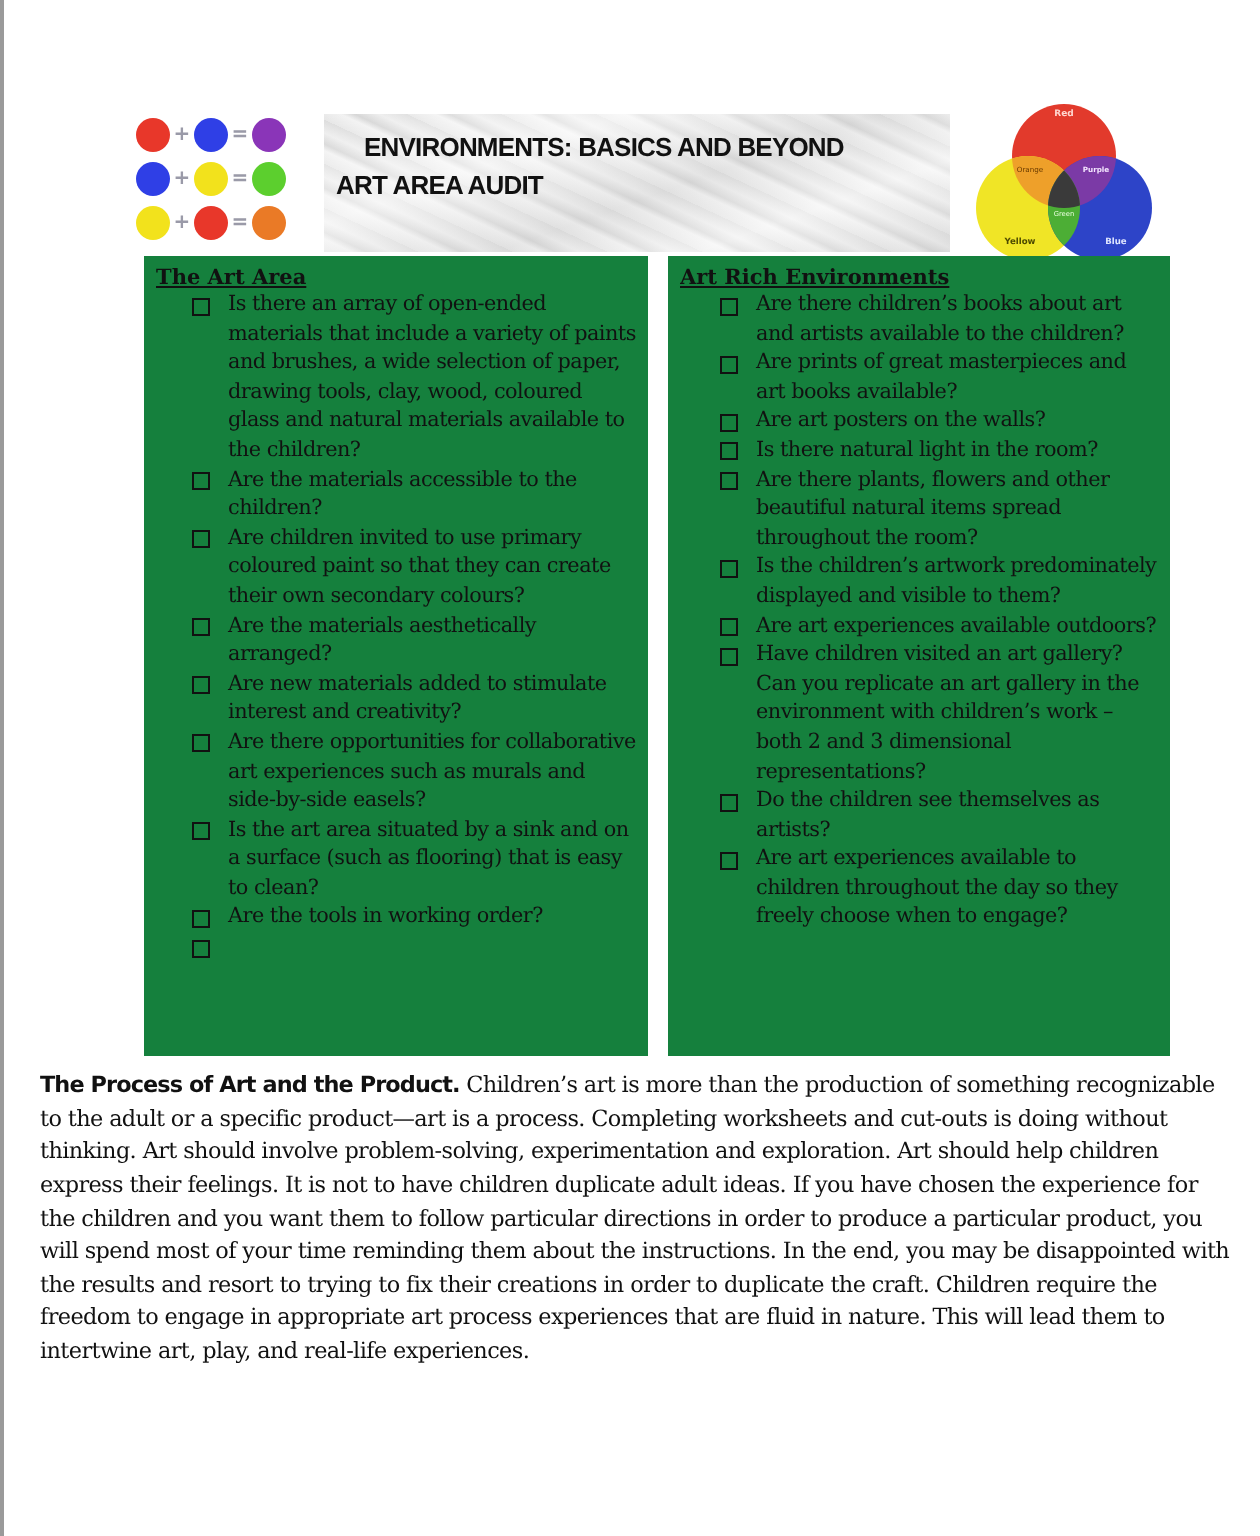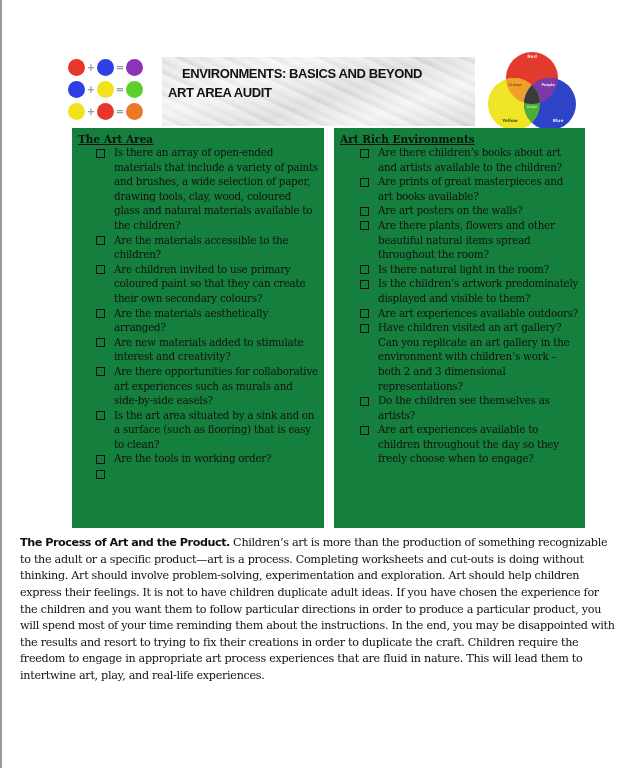--- a/index.html
+++ b/index.html
@@ -183,28 +183,28 @@
       <li class="item">
         <span class="box"></span>
         <span class="item-text">Are prints of great masterpieces and art books available?</span>
       </li>
       <li class="item">
         <span class="box"></span>
         <span class="item-text">Are art posters on the walls?</span>
       </li>
       <li class="item">
         <span class="box"></span>
+        <span class="item-text">Is there natural light in the room?</span>
+      </li>
+      <li class="item">
+        <span class="box"></span>
         <span class="item-text">Are there plants, flowers and other beautiful natural items spread throughout the room?</span>
       </li>
       <li class="item">
         <span class="box"></span>
-        <span class="item-text">Is there natural light in the room?</span>
-      </li>
-      <li class="item">
-        <span class="box"></span>
         <span class="item-text">Is the children’s artwork predominately displayed and visible to them?</span>
       </li>
       <li class="item">
         <span class="box"></span>
         <span class="item-text">Are art experiences available outdoors?</span>
       </li>
       <li class="item">
         <span class="box"></span>
         <span class="item-text">Have children visited an art gallery? Can you replicate an art gallery in the environment with children’s work – both 2 and 3 dimensional representations?</span>
       </li>

